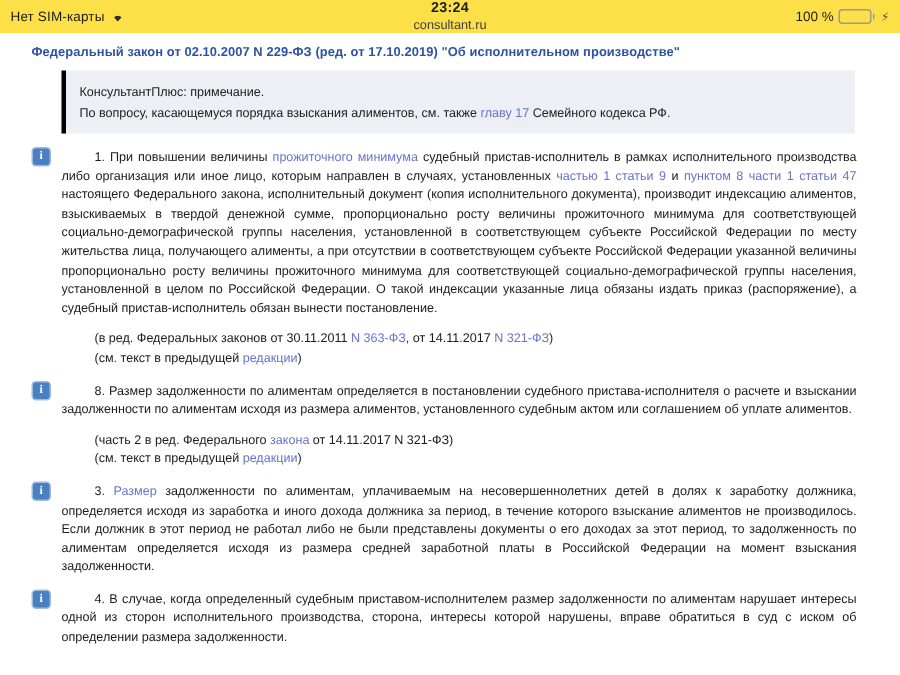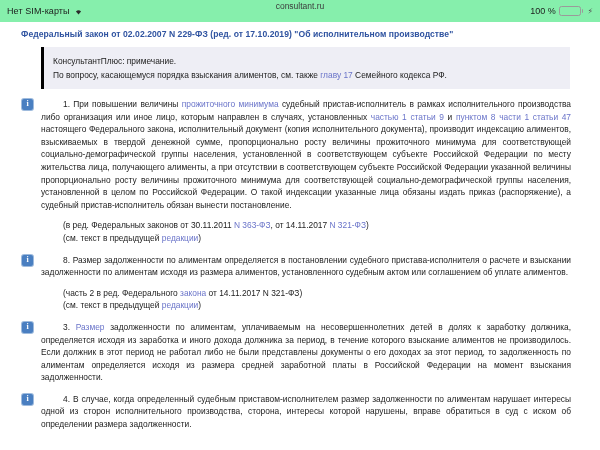--- a/index.html
+++ b/index.html
@@ -13,21 +13,21 @@
     overflow: hidden;
     font-family: "Liberation Sans", "DejaVu Sans", sans-serif;
     color: #1a1a1a;
     -webkit-font-smoothing: antialiased;
   }
 
   
   .statusbar {
     position: relative;
     height: 22px;
-    background: #86efac;
+    background: #fde047;
     display: flex;
     align-items: center;
     padding: 0 7px;
     box-sizing: border-box;
     font-size: 9px;
     color: #1c1c1c;
   }
   .sb-left {
     display: flex;
     align-items: center;
@@ -196,35 +196,36 @@
 <div class="statusbar">
   <div class="sb-left">
     <span class="sb-carrier">Нет SIM-карты</span>
     <span class="wifi-icon">
       <svg width="9" height="8" viewBox="0 0 12 10">
         <path d="M6 9.5 L2.6 5.6 A5 5 0 0 1 9.4 5.6 Z" fill="#2b2b2b"></path>
       </svg>
     </span>
   </div>
   <div class="sb-center">
+    <div class="sb-time">23:24</div>
     <div class="sb-host">consultant.ru</div>
   </div>
   <div class="sb-right">
     <span>100 %</span>
     <span class="battery">
       <span class="battery-body"><span class="battery-fill" style="width:100%"></span></span>
       <span class="battery-cap"></span>
     </span>
     <span class="bolt">⚡</span>
   </div>
 </div>
 
 <div class="page">
 
-  <div class="doc-title">Федеральный закон от 02.02.2007 N 229-ФЗ (ред. от 17.10.2019) "Об исполнительном производстве"</div>
+  <div class="doc-title">Федеральный закон от 02.10.2007 N 229-ФЗ (ред. от 17.10.2019) "Об исполнительном производстве"</div>
 
   <div class="callout">
     <div class="line">КонсультантПлюс: примечание.</div>
     <div class="line"><span>По вопросу, касающемуся порядка взыскания алиментов, см. также </span><span class="lnk">главу 17</span><span> Семейного кодекса РФ.</span></div>
   </div>
 
 
   <div id="blocks">
       <div class="block">
         <span class="info-icon"></span>

